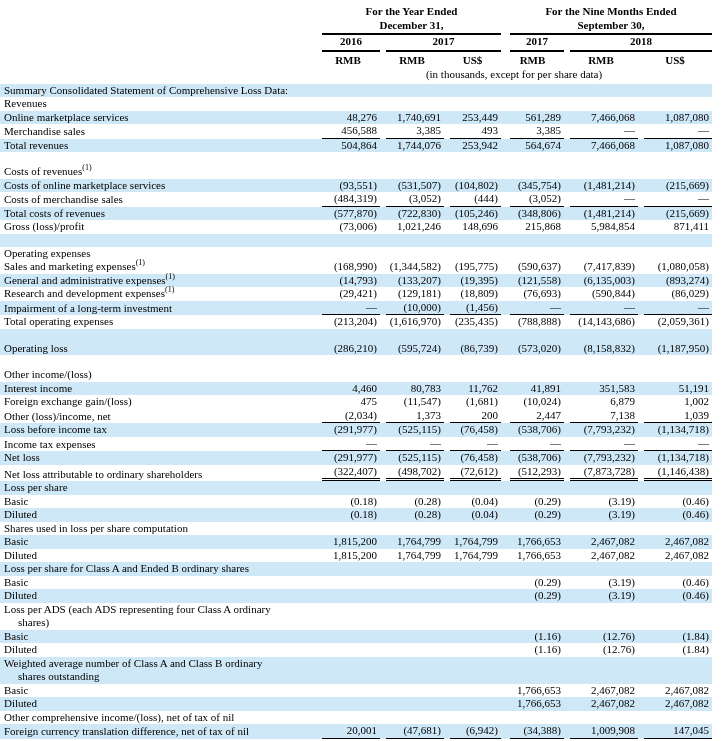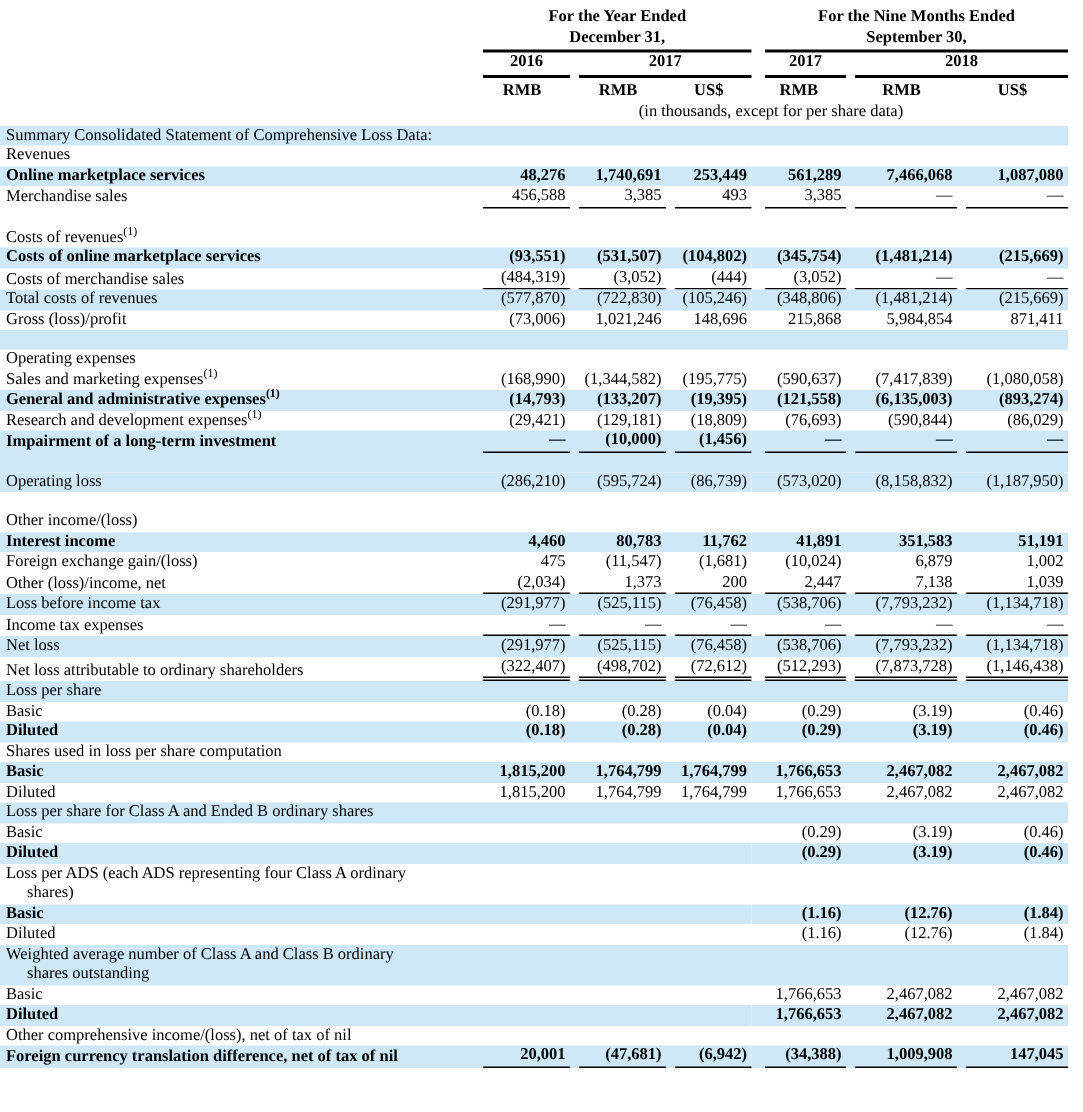--- a/index.html
+++ b/index.html
@@ -8,21 +8,21 @@
   .page { width:722px; height:741px; padding:5px 0 0 0; overflow:hidden; background:#fff; }
   table { border-collapse:collapse; width:712px; table-layout:fixed; }
   td { padding:0; vertical-align:bottom; font-size:11px; line-height:13.5px; }
   
   thead td { vertical-align:bottom; }
   .grp { text-align:center; font-weight:bold; border-bottom:2.5px solid #000; margin-left:6px; padding-bottom:1px; }
   .yr  { text-align:center; font-weight:bold; border-bottom:2.5px solid #000; margin-left:6px; padding-bottom:1px; }
   .cur { text-align:center; font-weight:bold; padding-top:2px; }
   .units { text-align:center; font-weight:normal; padding-top:1px; padding-bottom:2px; }
   
-  tr.hl { background:#cfe8f7;font-weight:bold; }
+  tr.hl { background:#cfe8f7; }
   tr.b  { font-weight:normal; }
   td.lbl { padding-left:4px; text-align:left; }
   td.num { text-align:right; }
   td.num .v { margin-left:6px; padding-right:3px; min-height:13px; }
   td.num.gap .v { margin-left:9px; }
   .v.u  { border-bottom:1.5px solid #000; }
   .v.uu { border-bottom:3px double #000; }
   .ind { padding-left:14px; }
   sup { font-size:8px; line-height:0; vertical-align:super; }
   tr.blank td { height:13px; line-height:13px; }
@@ -128,20 +128,41 @@
           <td class="num gap">
             <div class="v u">3,385</div>
           </td>
           <td class="num">
             <div class="v u">—</div>
           </td>
           <td class="num">
             <div class="v u">—</div>
           </td>
         </tr>
+        <tr class="hl b ">
+          <td class="lbl"><span>Total revenues</span></td>
+          <td class="num">
+            <div class="v">504,864</div>
+          </td>
+          <td class="num">
+            <div class="v">1,744,076</div>
+          </td>
+          <td class="num">
+            <div class="v">253,942</div>
+          </td>
+          <td class="num gap">
+            <div class="v">564,674</div>
+          </td>
+          <td class="num">
+            <div class="v">7,466,068</div>
+          </td>
+          <td class="num">
+            <div class="v">1,087,080</div>
+          </td>
+        </tr>
         <tr class="blank">
           <td class="lbl" colspan="7">&nbsp;</td>
         </tr>
         <tr class="b ">
           <td class="lbl" colspan="7"><span>Costs of revenues</span><sup>(1)</sup></td>
         </tr>
         <tr class="hl ">
           <td class="lbl"><span>Costs of online marketplace services</span></td>
           <td class="num">
             <div class="v">(93,551)</div>
@@ -306,20 +327,41 @@
             <div class="v u">(1,456)</div>
           </td>
           <td class="num gap">
             <div class="v u">—</div>
           </td>
           <td class="num">
             <div class="v u">—</div>
           </td>
           <td class="num">
             <div class="v u">—</div>
+          </td>
+        </tr>
+        <tr class="b ">
+          <td class="lbl"><span>Total operating expenses</span></td>
+          <td class="num">
+            <div class="v">(213,204)</div>
+          </td>
+          <td class="num">
+            <div class="v">(1,616,970)</div>
+          </td>
+          <td class="num">
+            <div class="v">(235,435)</div>
+          </td>
+          <td class="num gap">
+            <div class="v">(788,888)</div>
+          </td>
+          <td class="num">
+            <div class="v">(14,143,686)</div>
+          </td>
+          <td class="num">
+            <div class="v">(2,059,361)</div>
           </td>
         </tr>
         <tr class="hl blank">
           <td class="lbl" colspan="7">&nbsp;</td>
         </tr>
         <tr class="hl b ">
           <td class="lbl"><span>Operating loss</span></td>
           <td class="num">
             <div class="v">(286,210)</div>
           </td>

